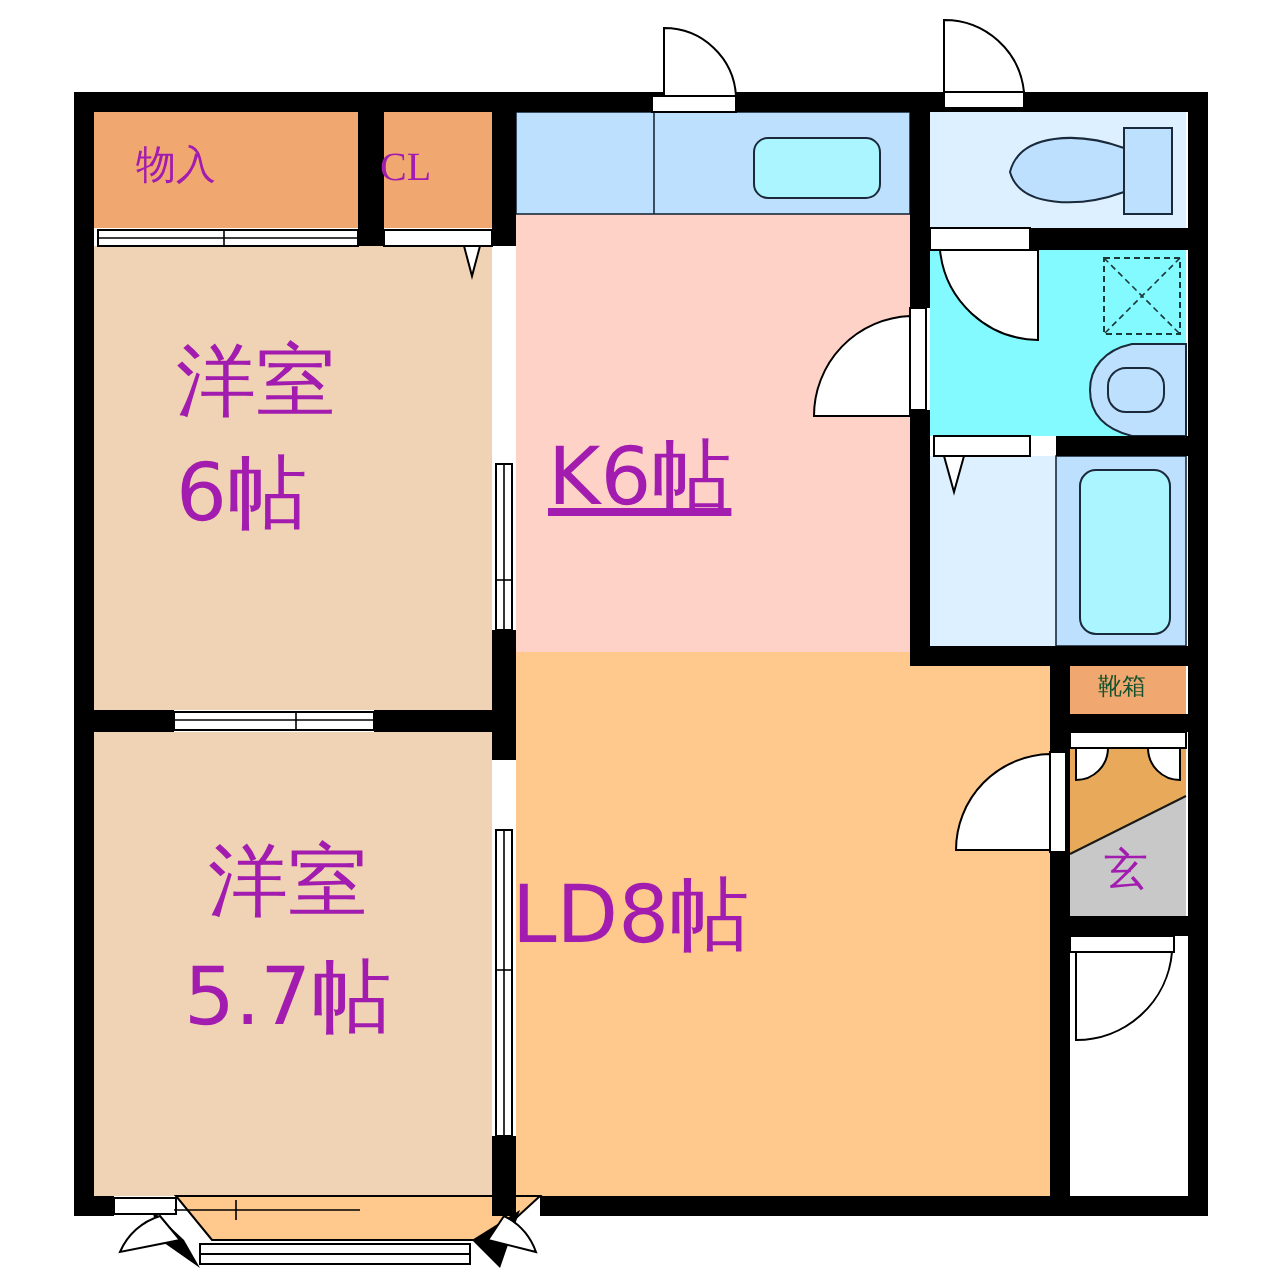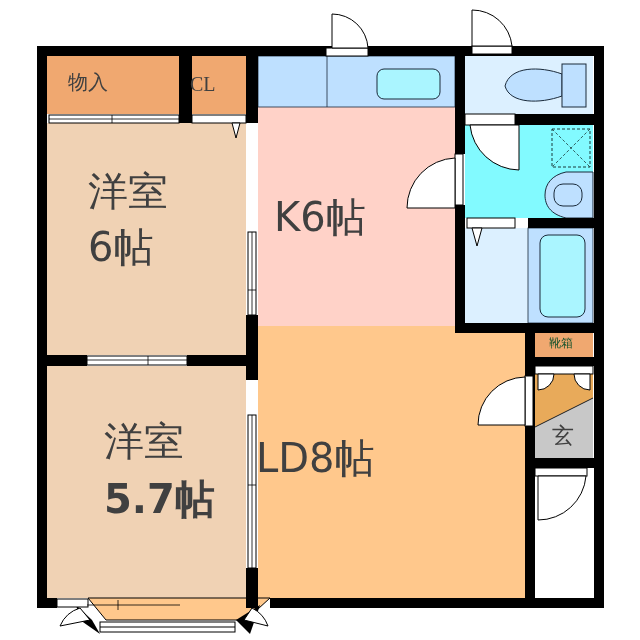--- a/index.html
+++ b/index.html
@@ -1,18 +1,18 @@
 <!DOCTYPE html>
 <html><head>
 <meta charset="utf-8">
 <style>
   html, body { margin:0; padding:0; background:#ffffff; }
   body { width:640px; height:640px; position:relative; overflow:hidden; font-family:"DejaVu Sans", sans-serif; }
   .plan { position:absolute; left:0; top:0; width:640px; height:640px; }
-  .lbl { position:absolute; color:#404040; line-height:1.05; }
+  .lbl { position:absolute; color:#a21caf; line-height:1.05; }
   .lbl-big { font-size:40px; }
   .lbl-mid { font-size:20px; }
   .lbl-sm { font-size:12px; color:#14532d; }
 </style>
 </head>
 <body>
 
 <svg class="plan" width="640" height="640" viewBox="0 0 640 640" xmlns="http://www.w3.org/2000/svg">
 
   <rect x="47" y="56" width="132" height="58" fill="#F0A870"></rect>
@@ -127,19 +127,19 @@
   <polygon points="472,228 482,228 477,246" fill="#fff" stroke="#000" stroke-width="1"></polygon>
 </svg>
 
 <div class="lbl lbl-mid" style="left:68px;top:72px;">物入</div>
 <div class="lbl lbl-mid" style="left:190px;top:74px;font-family:Liberation Serif, serif;">CL</div>
 
 <div class="lbl lbl-big" style="left:88px;top:170px;">洋室</div>
 <div class="lbl lbl-big" style="left:88px;top:226px;">6帖</div>
 
 <div class="lbl lbl-big" style="left:104px;top:420px;">洋室</div>
-<div class="lbl lbl-big" style="left:104px;top:478px;font-weight:bold;">5.7帖</div>
+<div class="lbl lbl-big" style="left:92px;top:478px;">5.7帖</div>
 
-<div class="lbl lbl-big" style="left:274px;top:196px;">K6帖</div>
+<div class="lbl lbl-big" style="left:274px;top:218px;text-decoration:underline;">K6帖</div>
 <div class="lbl lbl-big" style="left:256px;top:437px;">LD8帖</div>
 
 <div class="lbl lbl-sm" style="left:549px;top:337px;">靴箱</div>
 <div class="lbl" style="left:552px;top:424px;font-size:22px;">玄</div>
 
 </body></html>

